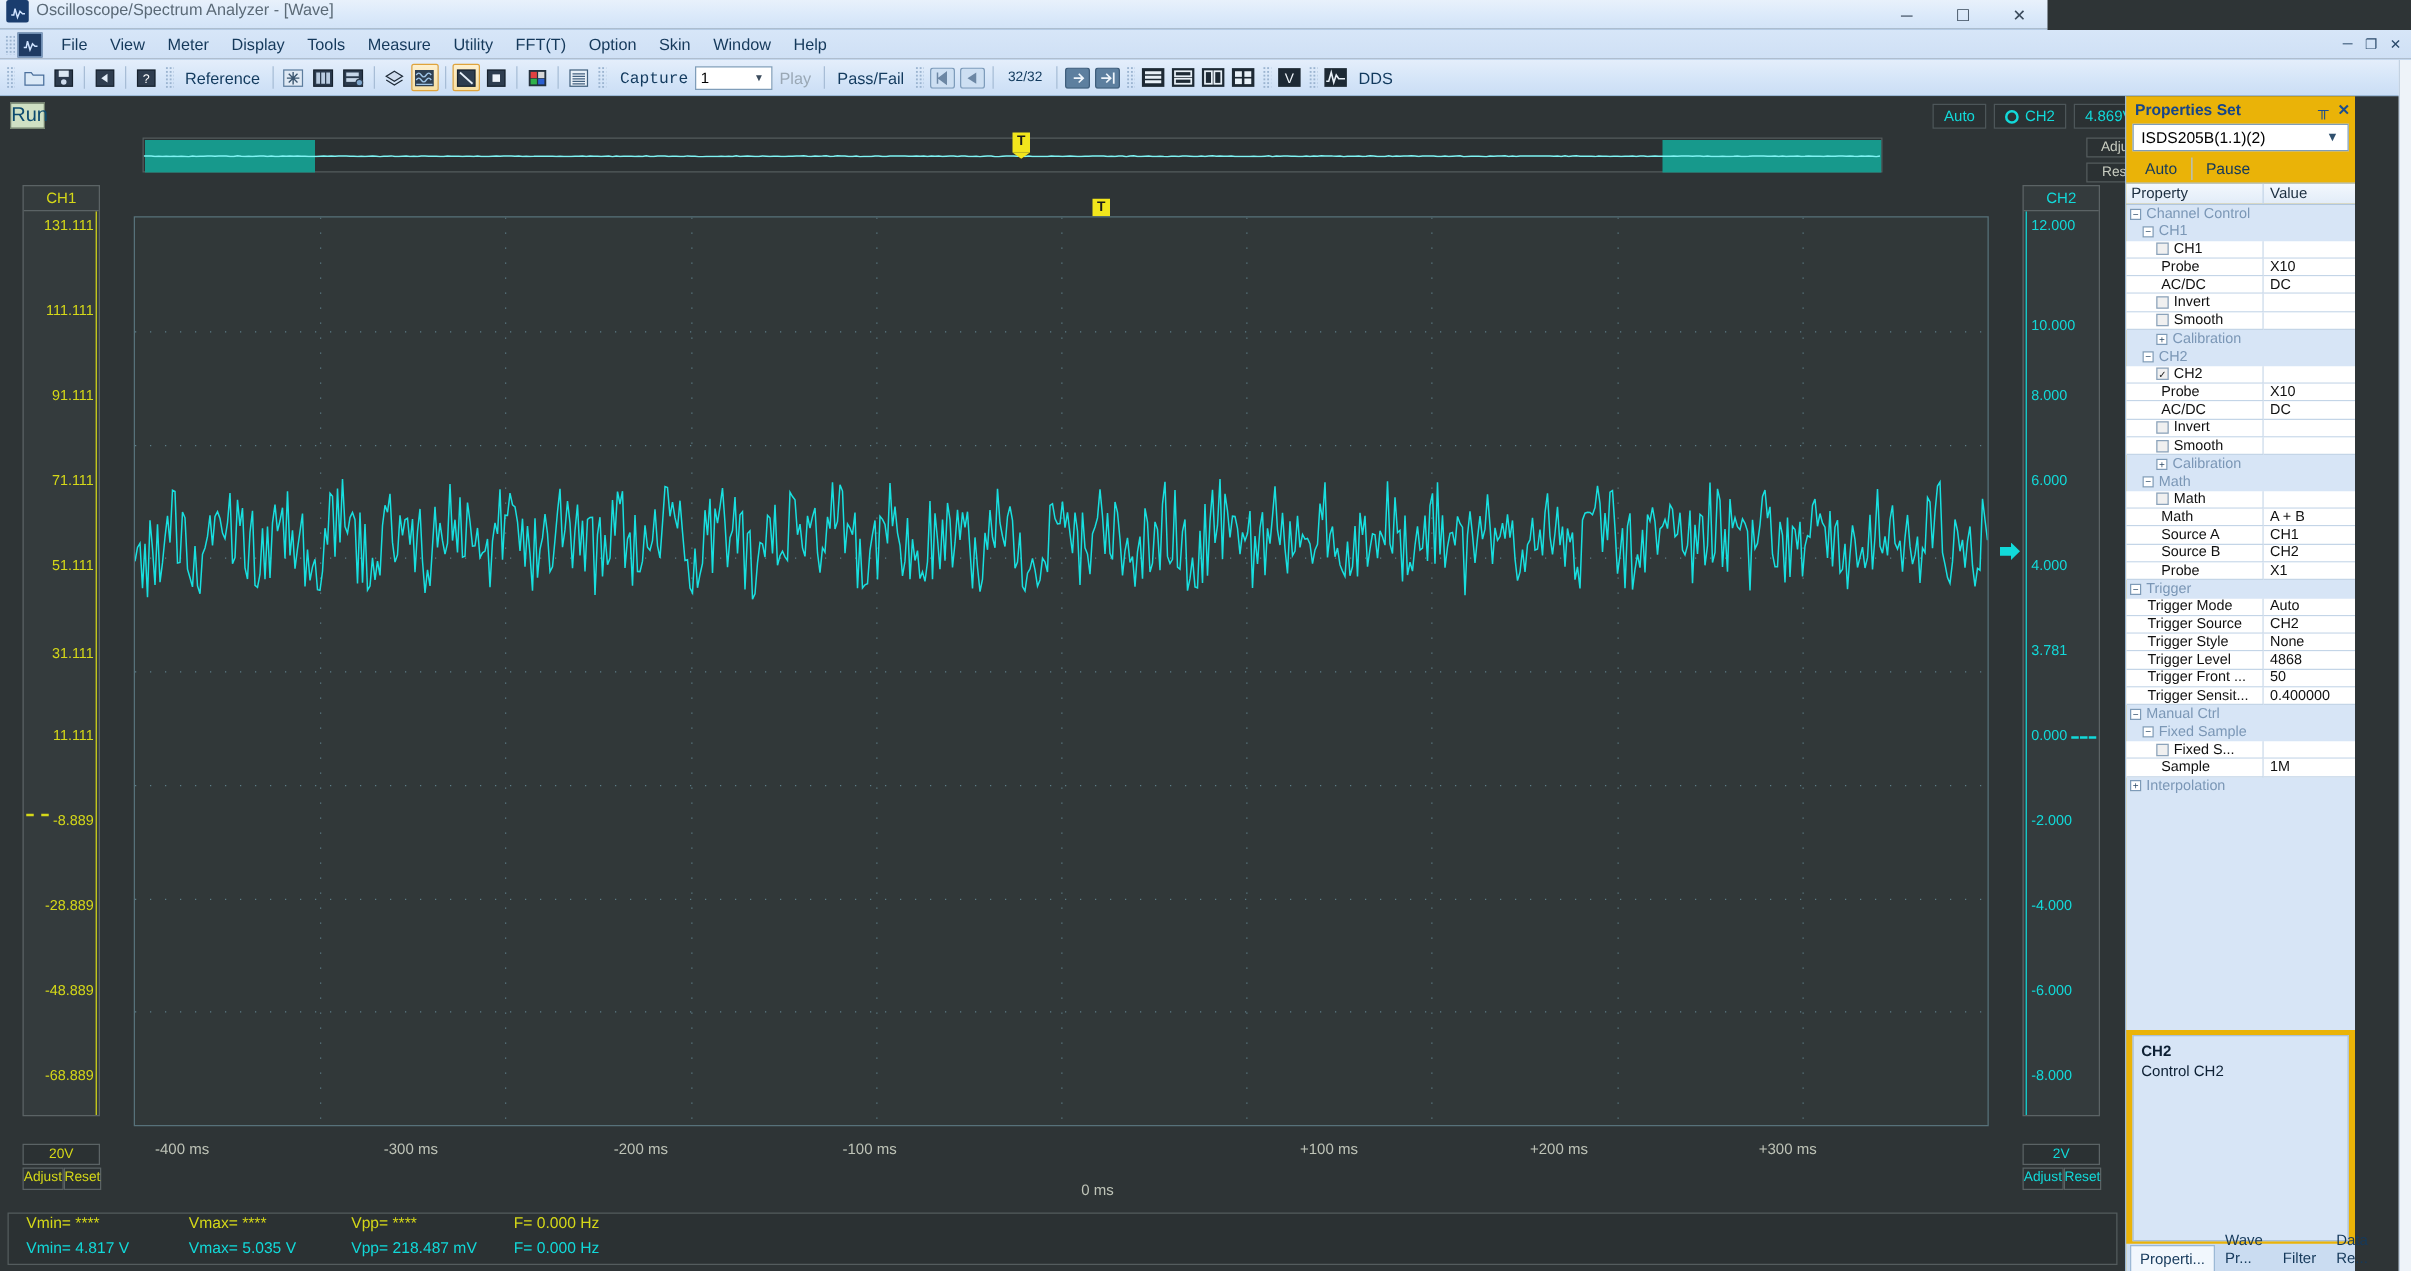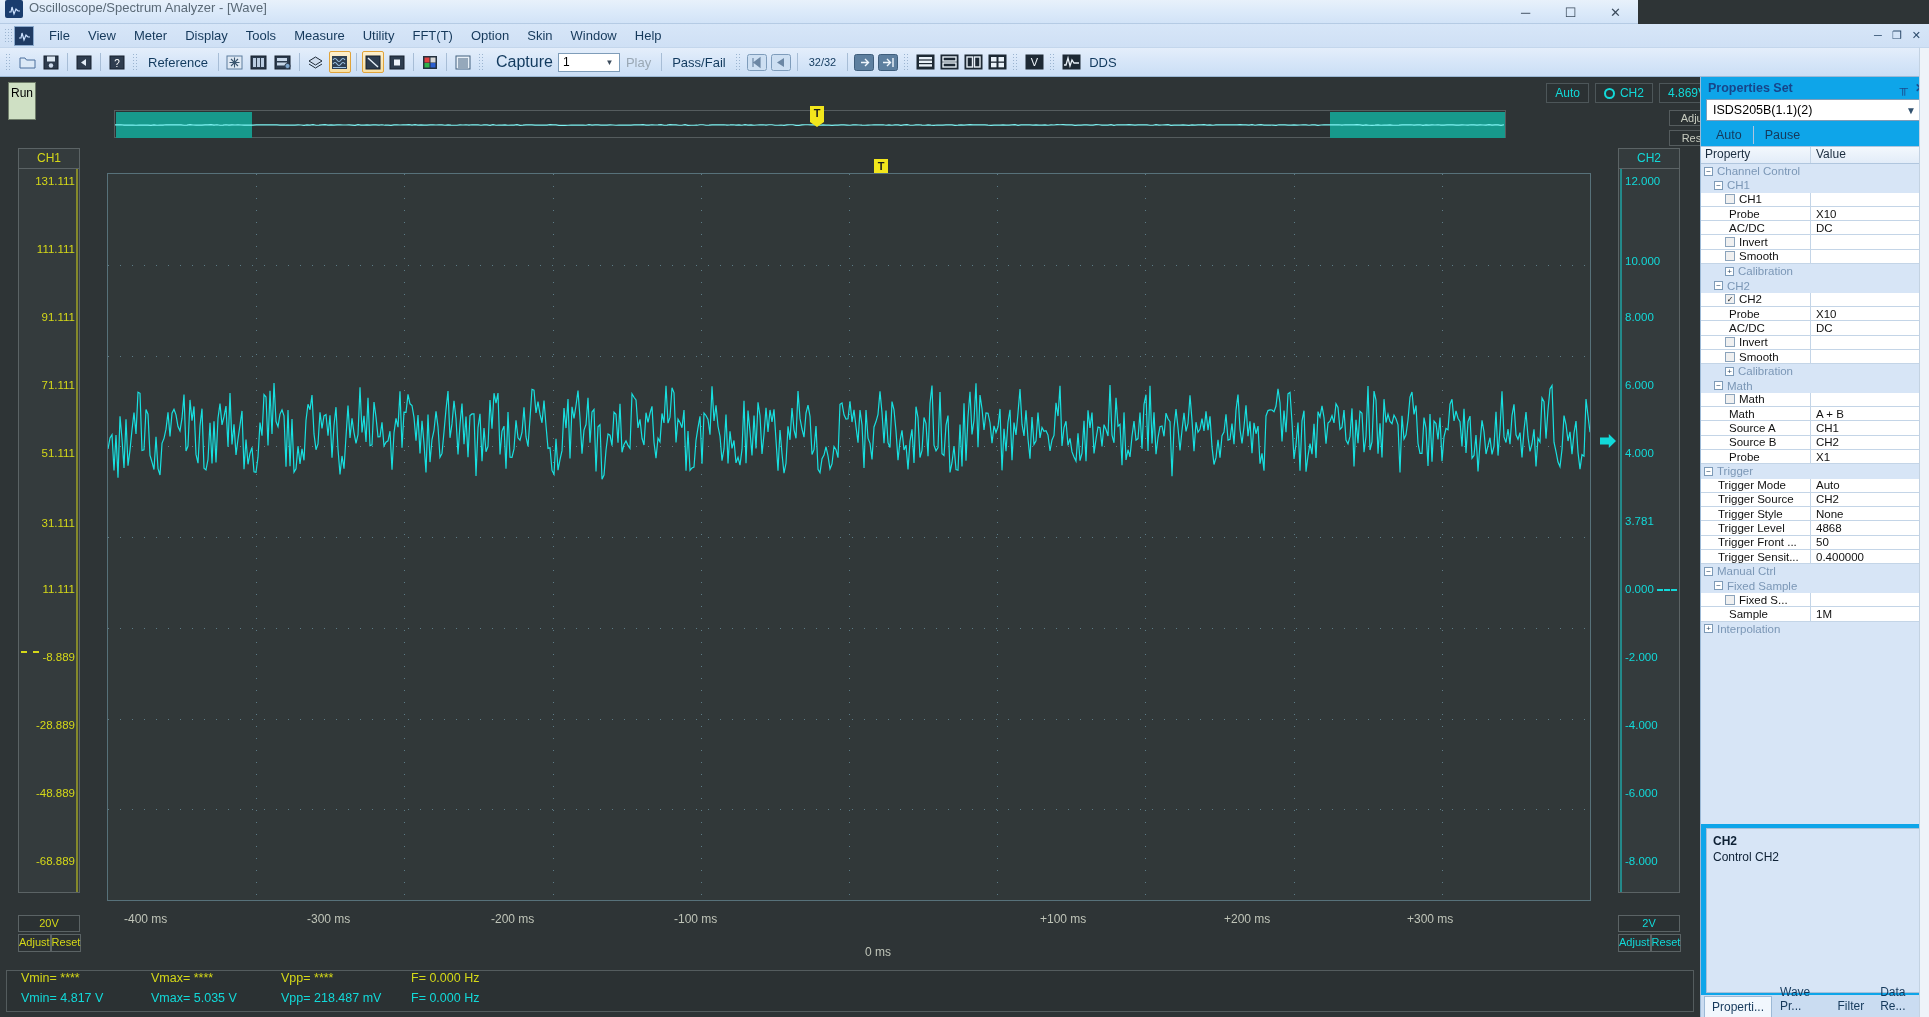--- a/index.html
+++ b/index.html
@@ -67,44 +67,44 @@
   .tbtn {
     width: 22px; height: 22px; flex: none; margin: 0 1px;
     display: flex; align-items: center; justify-content: center;
     border: 1px solid transparent; border-radius: 2px;
     font-size: 11px; color: #16324f;
   }
   .tbtn.sel { border: 1px solid #e0a33a; background: linear-gradient(to bottom,#fdf0cf,#f7dfa2); }
   .tbtn svg { display:block; }
   .tlabel { font-size: 13px; color: #123a5e; padding: 0 6px; }
   .tlabel.dim { color: #9aa8b5; }
-  .capture-label { font-size: 16px; color: #123a5e; padding: 0 5px 0 8px; }
+  .capture-label { font-size: 13px; color: #123a5e; padding: 0 5px 0 8px; font-family: Liberation Mono, monospace; }
   .capture-combo {
     width: 62px; height: 19px; background: #fff; border: 1px solid #7f9db9;
     display: flex; align-items: center; font-size: 12px; color: #000; padding-left: 4px;
     position: relative;
   }
   .capture-combo .arrow {
     position: absolute; right: 2px; top: 0; height: 17px; width: 15px;
     display: flex; align-items: center; justify-content: center;
     font-size: 8px; color: #3b4b5c;
   }
   .counter { font-size: 11px; color: #123a5e; padding: 0 7px; }
 
   
   #scope {
     position: absolute; left: 0; top: 77px; width: 1700px; height: 940px;
     background: #2e3436;
   }
 
   
   #runbtn {
-    position: absolute; left: 8px; top: 82px; width: 28px; height: 38px;
+    position: absolute; left: 8px; top: 82px; width: 28px; height: 21px;
     background: #cfe0c4; border: 1px solid #6f7d6a;
-    color: #000000; font-size: 12px; text-align: center; line-height: 20px;
+    color: #0c4a6e; font-size: 16px; text-align: center; line-height: 20px;
   }
   #statusrow {
     position: absolute; right: 0px; top: 82px; width: 300px; height: 22px;
     display: flex; align-items: center; justify-content: flex-end; gap: 6px;
     padding-right: 214px;
   }
   .stat-box {
     border: 1px solid #4d5659; color: #12d9d9; font-size: 12px;
     padding: 2px 8px; background: #2b3133; line-height: 14px;
   }
@@ -201,22 +201,22 @@
     position: absolute; left: 1600px; top: 434px; width: 16px; height: 14px;
     background: #12d9d9;
     clip-path: polygon(0 25%, 55% 25%, 55% 0, 100% 50%, 55% 100%, 55% 75%, 0 75%);
   }
   .zerodash {
     position: absolute; width: 22px; height: 0; border-top: 2px dashed;
   }
 
   
   #props {
-    position: absolute; left: 1700px; top: 77px; width: 229px; height: 940px;
-    background: #0ea5e9; border-left: 1px solid #9cb9d6;
+    position: absolute; left: 1700px; top: 77px; width: 184px; height: 940px;
+    background: #eab308; border-left: 1px solid #9cb9d6;
     display: flex; flex-direction: column;
   }
   #props-header {
     height: 21px; display: flex; align-items: center;
     padding: 0 4px 0 7px; font-size: 12.5px; color: #17458a; font-weight: bold;
   }
   #props-header .hbtns { margin-left: auto; display: flex; gap: 7px; color: #1b4d8f; font-size: 12px; }
   #props-combo {
     margin: 1px 5px 3px 5px; height: 22px; background: #fff; border: 1px solid #7f9db9;
     display: flex; align-items: center; padding-left: 6px; font-size: 12.5px; color: #000;

